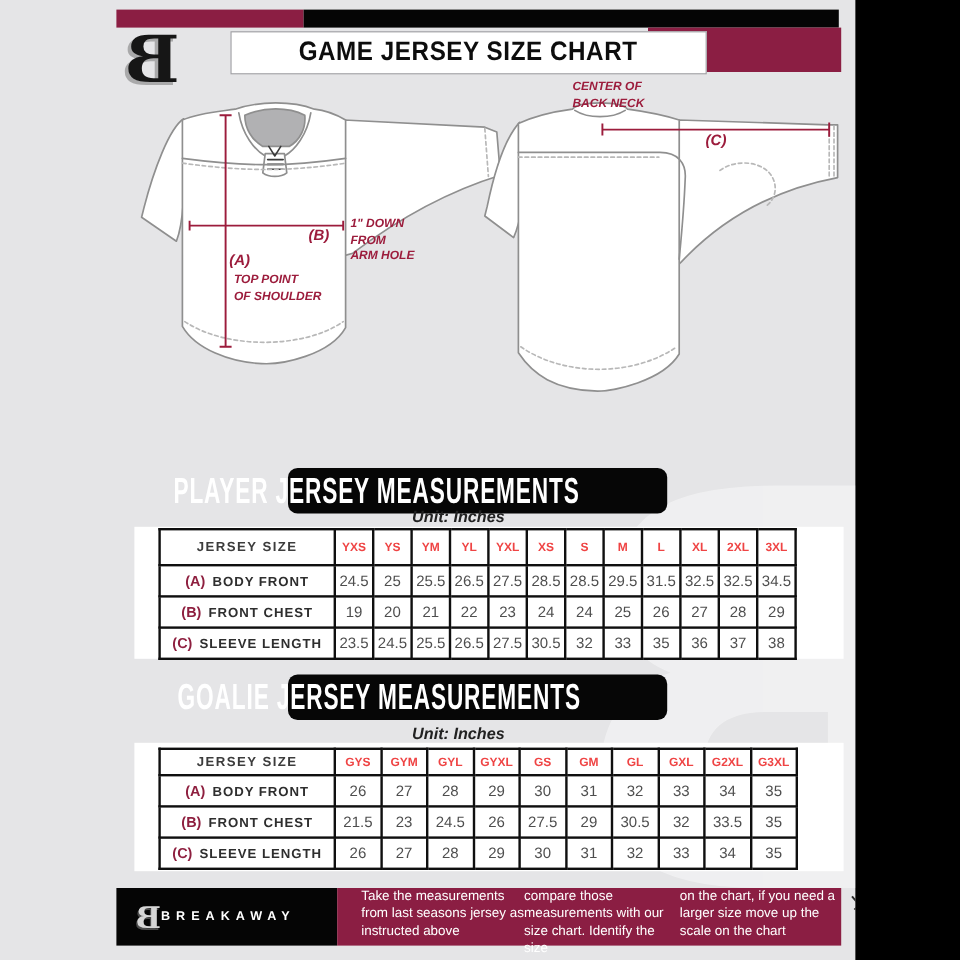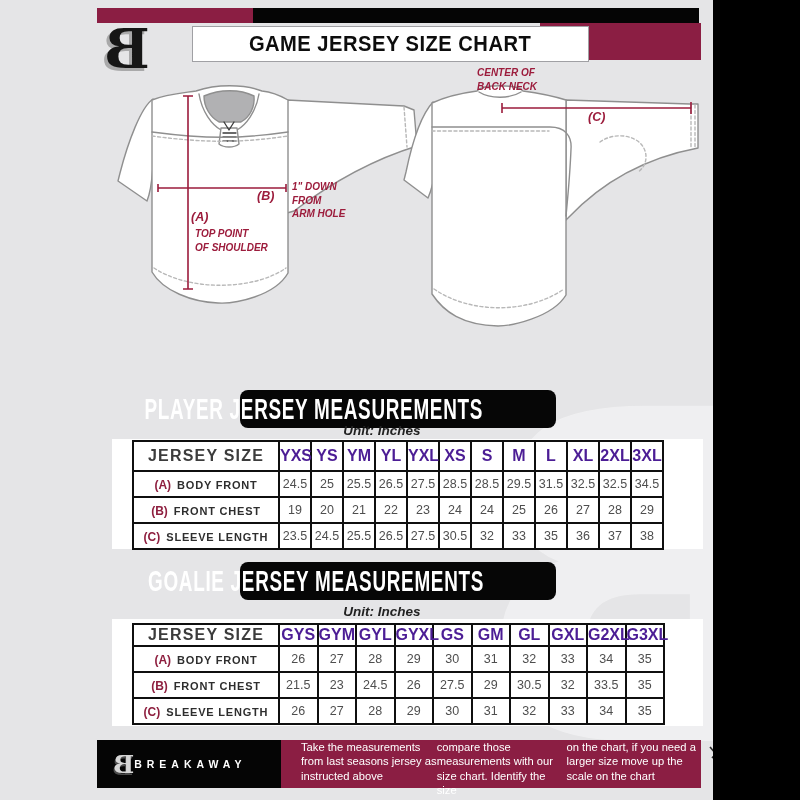--- a/index.html
+++ b/index.html
@@ -35,22 +35,22 @@
            display:flex;align-items:center;justify-content:flex-end;}
   .sec-box span{color:#fff;font-weight:700;font-size:27px;letter-spacing:1px;white-space:nowrap;
                 display:inline-block;transform:scale(.7,1.12);}
   .unit{width:604px;left:80px;text-align:center;font-style:italic;font-weight:700;font-size:13.5px;
         color:#222;z-index:3;}
   
   .panel{left:112px;width:591px;background:#fff;z-index:2;}
   table.size{border-collapse:collapse;table-layout:fixed;width:531px;margin-left:20px;z-index:3;position:relative;}
   table.size td,table.size th{border:2px solid #0f0f0f;padding:0;text-align:center;vertical-align:middle;
         background:transparent;}
-  th.corner{font-size:16px;font-weight:600;letter-spacing:1.2px;color:#3c3c3c;}
-  th.sz{font-size:16px;font-weight:800;color:#4c1d95;font-stretch:condensed;}
+  th.corner{font-size:11px;font-weight:600;letter-spacing:1.2px;color:#3c3c3c;}
+  th.sz{font-size:10px;font-weight:800;color:#ef4444;font-stretch:condensed;}
   td.val{font-size:12.5px;font-weight:500;color:#4e4e4e;}
   td.rowlab{text-align:left;padding-left:9px;white-space:nowrap;}
   td.rowlab .rk{color:#8e1f3f;font-weight:800;font-size:12px;margin-right:6px;}
   td.rowlab .rl{color:#2e2e2e;font-weight:600;font-size:11px;letter-spacing:.8px;}
   .ptable tr.hdr{height:30px;} .ptable tr.dat{height:26px;}
   .gtable tr.hdr{height:22px;} .gtable tr.dat{height:26px;}
   
   .foot-black{left:97px;top:740px;width:184px;height:48px;background:#050505;z-index:3;
               display:flex;align-items:center;}
   .logo-footer{font-size:25px;color:#d6d6d6;text-shadow:1px 2px 0 #4c4c4c;margin-left:16px;}

